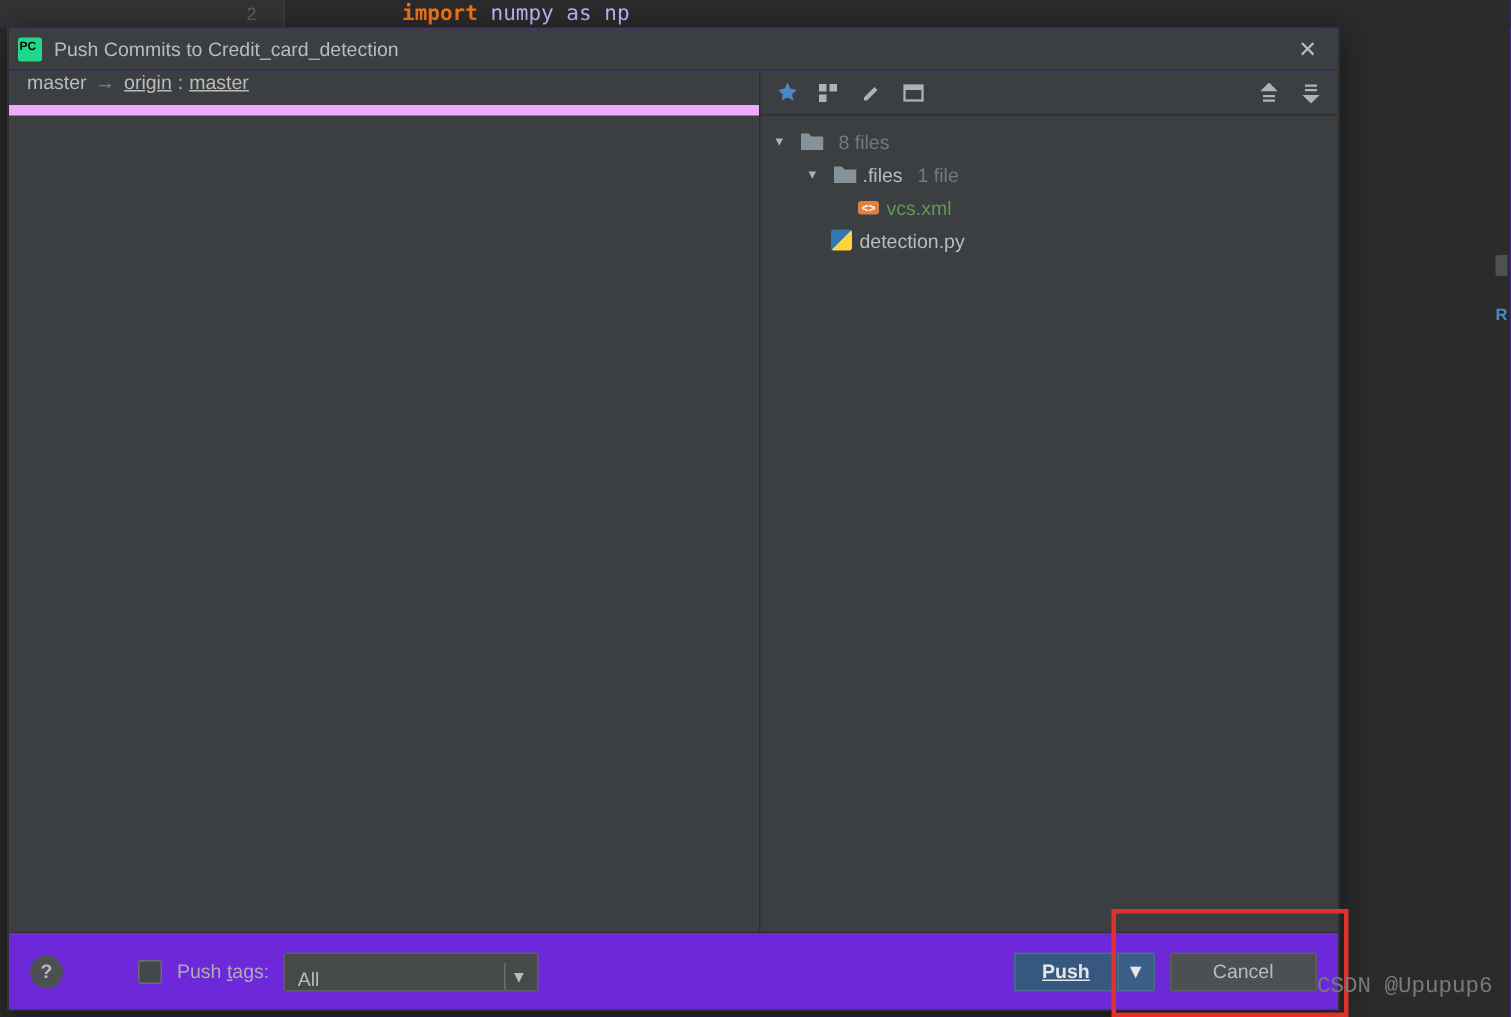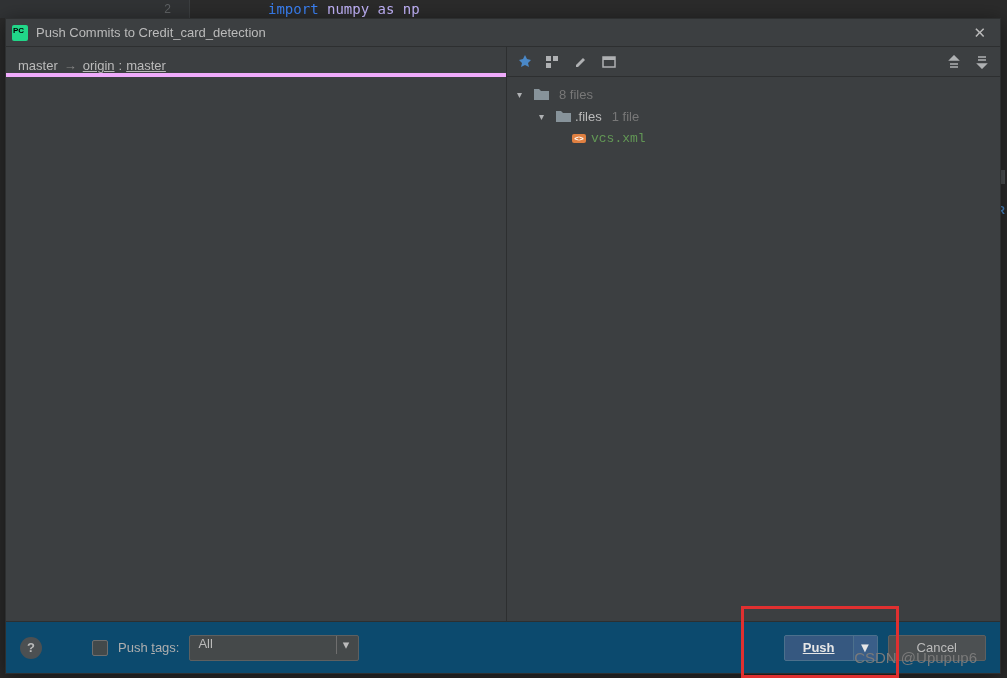--- a/index.html
+++ b/index.html
@@ -17,27 +17,27 @@
     background: #2b2b2b; display: flex; align-items: center;
   }
   .editor-gutter {
     width: 190px; height: 18px; background: #313335; border-right:1px solid #3c3f41;
     display:flex; align-items:center; justify-content:flex-end; padding-right:18px;
     color:#606366; font-size:12px;
   }
   .editor-code {
     padding-left: 78px; color:#cc7832; font-family: Consolas, monospace; font-size:14px;
   }
-  .editor-code .kw { color:#3b82f6; font-weight:normal; }
+  .editor-code .kw { color:#f97316; font-weight:bold; }
   .editor-code .id { color:#c4b5fd; }
   .dialog {
     position: absolute;
     top: 18px; left: 5px;
-    width: 996px; height: 656px;
-    background: #0c4a6e;
+    width: 888px; height: 656px;
+    background: #6d28d9;
     border: 1px solid #2d2f30;
     box-shadow: 0 4px 20px rgba(0,0,0,0.5);
     display: flex; flex-direction: column;
   }
   .titlebar {
     height: 28px; background: #3c3f41;
     display: flex; align-items: center;
     padding: 0 8px 0 6px;
     border-bottom: 1px solid #2d2f30;
   }
@@ -51,22 +51,22 @@
   }
   .title-text { color:#bbbbbb; flex:1; }
   .close-btn { color:#bbbbbb; font-size:15px; padding:0 6px; cursor:pointer; }
   .dialog-body {
     flex:1; display:flex; overflow:hidden;
   }
   .left-pane {
     width: 500px; background:#3c3f41; display:flex; flex-direction:column;
   }
   .branch-bar {
-    height: 30px; display:flex; align-items:flex-end; padding:0 12px;
-    border-bottom:4px solid #f0abfc;
+    height: 30px; display:flex; align-items:flex-start; padding:0 12px;
+    border-bottom:7px solid #f0abfc;
     color:#bbbbbb;
   }
   .branch-bar .arrow { margin: 0 6px; color:#888; }
   .branch-bar .link { text-decoration: underline; color:#bbbbbb; cursor:pointer; }
   .branch-bar .colon { margin: 0 4px; }
   .commit-area { padding: 6px 22px; color:#bbbbbb; }
   .right-pane {
     flex:1; background:#3c3f41; border-left:1px solid #2d2f30;
     display:flex; flex-direction:column;
   }
@@ -87,21 +87,21 @@
   .tree-row {
     display:flex; align-items:center; height:22px;
     padding-left: 6px; gap:4px; white-space:nowrap;
   }
   .tree-row .chev {
     width:12px; color:#afb1b3; font-size:10px;
   }
   .tree-row .indent { display:inline-block; }
   .folder-icon { color:#87939a; }
   .file-count { color:#787878; margin-left:6px; }
-  .vcs-file { color:#629755;font-family:Liberation Mono, monospace; }
+  .vcs-file { color:#629755; }
   .normal-file { color:#bbbbbb; }
   .file-icon { width:16px; height:16px; display:inline-flex; align-items:center; justify-content:center; }
   .xml-icon { background:#e08041; color:#fff; font-size:8px; border-radius:2px; padding:0 2px; font-weight:bold;}
   .py-icon {
     background: linear-gradient(135deg,#3776ab 50%,#ffd43b 50%);
     border-radius:2px; width:14px; height:14px;
   }
   .footer {
     height: 52px; border-top:1px solid #2d2f30;
     display:flex; align-items:center; padding: 0 14px; gap:10px;
@@ -112,21 +112,21 @@
     font-weight:bold; cursor:pointer;
   }
   .checkbox {
     width:16px; height:16px; border:1px solid #6e6e6e; background:#43494a;
     border-radius:2px;
   }
   .push-tags-label { color:#aeaeae; }
   .push-tags-label u { text-decoration: underline; }
   .select {
     width:170px; height:26px; background:#45494a; border:1px solid #5e6060;
-    color:#bbbbbb; display:flex; align-items:flex-start; justify-content:space-between;
+    color:#bbbbbb; display:flex; align-items:flex-end; justify-content:space-between;
     padding:0 8px; border-radius:2px;
   }
   .select .sel-chev { border:1px solid #6e6e6e; width:18px; height:18px; display:flex;align-items:center;justify-content:center; margin-right:-4px; border-top:none;border-bottom:none;border-right:none;}
   .footer-spacer { flex:1; }
   .red-box {
     position:absolute; border:3px solid #e03030;
     width:158px; height:72px; right:108px; bottom:0px;
     pointer-events:none;
   }
   .push-btn {
@@ -137,23 +137,24 @@
   .push-btn .main { padding:0 18px; display:flex; align-items:center; font-weight:bold; text-decoration:underline; }
   .push-btn .drop {
     width:24px; border-left:1px solid #4c708c; display:flex; align-items:center; justify-content:center;
     background:#3a5e88;
   }
   .cancel-btn {
     height:26px; padding:0 28px; background:#4c5052; border:1px solid #5e6060;
     color:#bbbbbb; display:flex; align-items:center; border-radius:2px; cursor:pointer;
   }
   .watermark {
-    position:absolute; right:30px; bottom:12px;
+    position:absolute; right:12px; bottom:12px;
     color:#7a7a7a; font-size:15px;
     pointer-events:none;
+    font-family:Liberation Mono, monospace;
   }
   .right-strip {
     position:absolute; right:0; top:170px; width:10px; height:150px;
   }
   .right-strip .b { width:8px;height:14px;background:#4e5254;margin-bottom:20px;border-radius:2px 0 0 2px; }
   .right-strip .r { color:#4a88c7; font-size:11px; font-weight:bold; }
   svg { display:block; }
 </style>
 </head>
 <body>
@@ -249,20 +250,27 @@
           <span>.files</span>
           <span class="file-count">1 file</span>
         </div>
         <div class="tree-row">
           <span class="indent" style="width:50px"></span>
           <span class="file-icon">
               <span class="xml-icon">&lt;&gt;</span>
             </span>
           <span class="vcs-file">vcs.xml</span>
         </div>
+        <div class="tree-row">
+          <span class="indent" style="width:32px"></span>
+          <span class="file-icon">
+              <span class="py-icon"></span>
+            </span>
+          <span class="normal-file">detection.py</span>
+        </div>
       </div>
     </div>
 
   </div>
 
   <div class="footer">
     <div class="help-btn">?</div>
     <div style="width:30px"></div>
     <div class="checkbox"></div>
     <span class="push-tags-label">Push <u>t</u>ags:</span>

